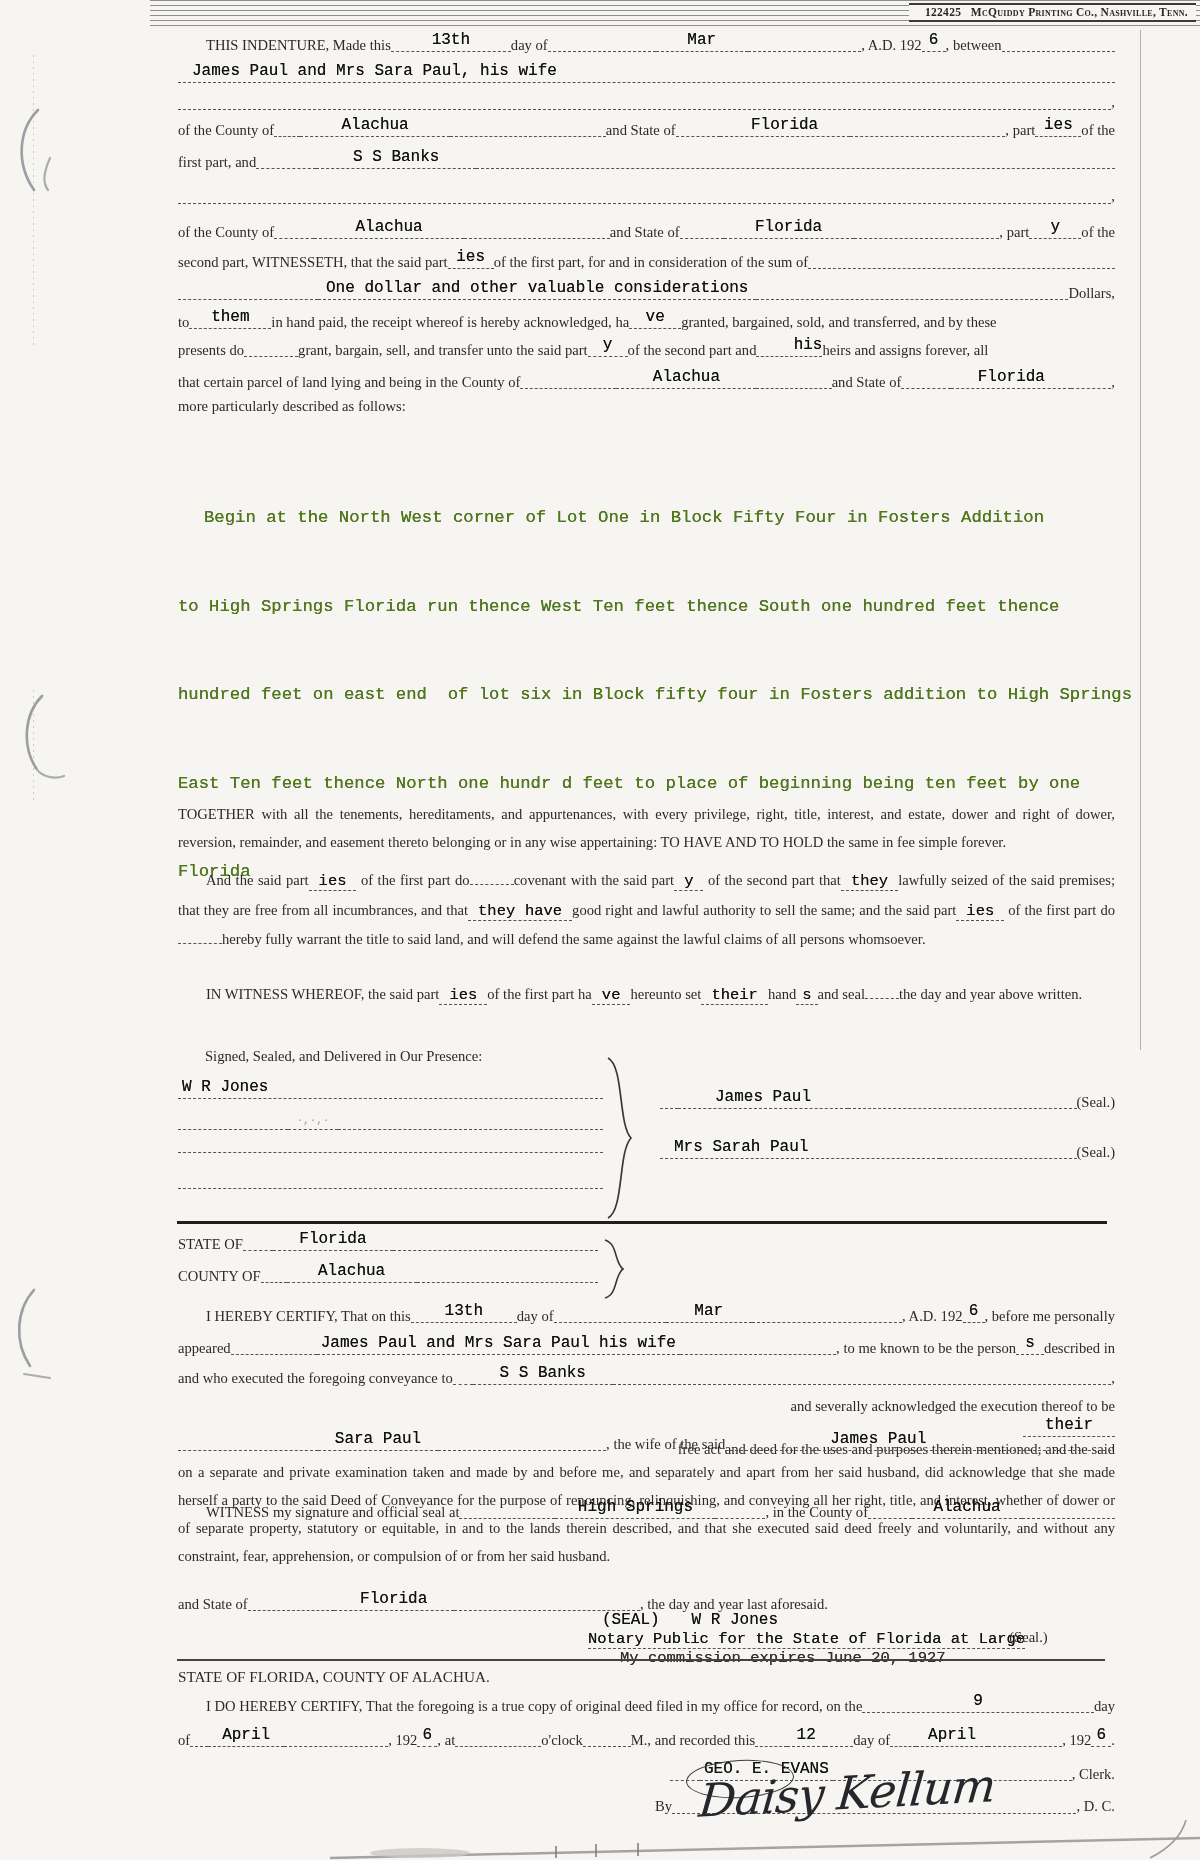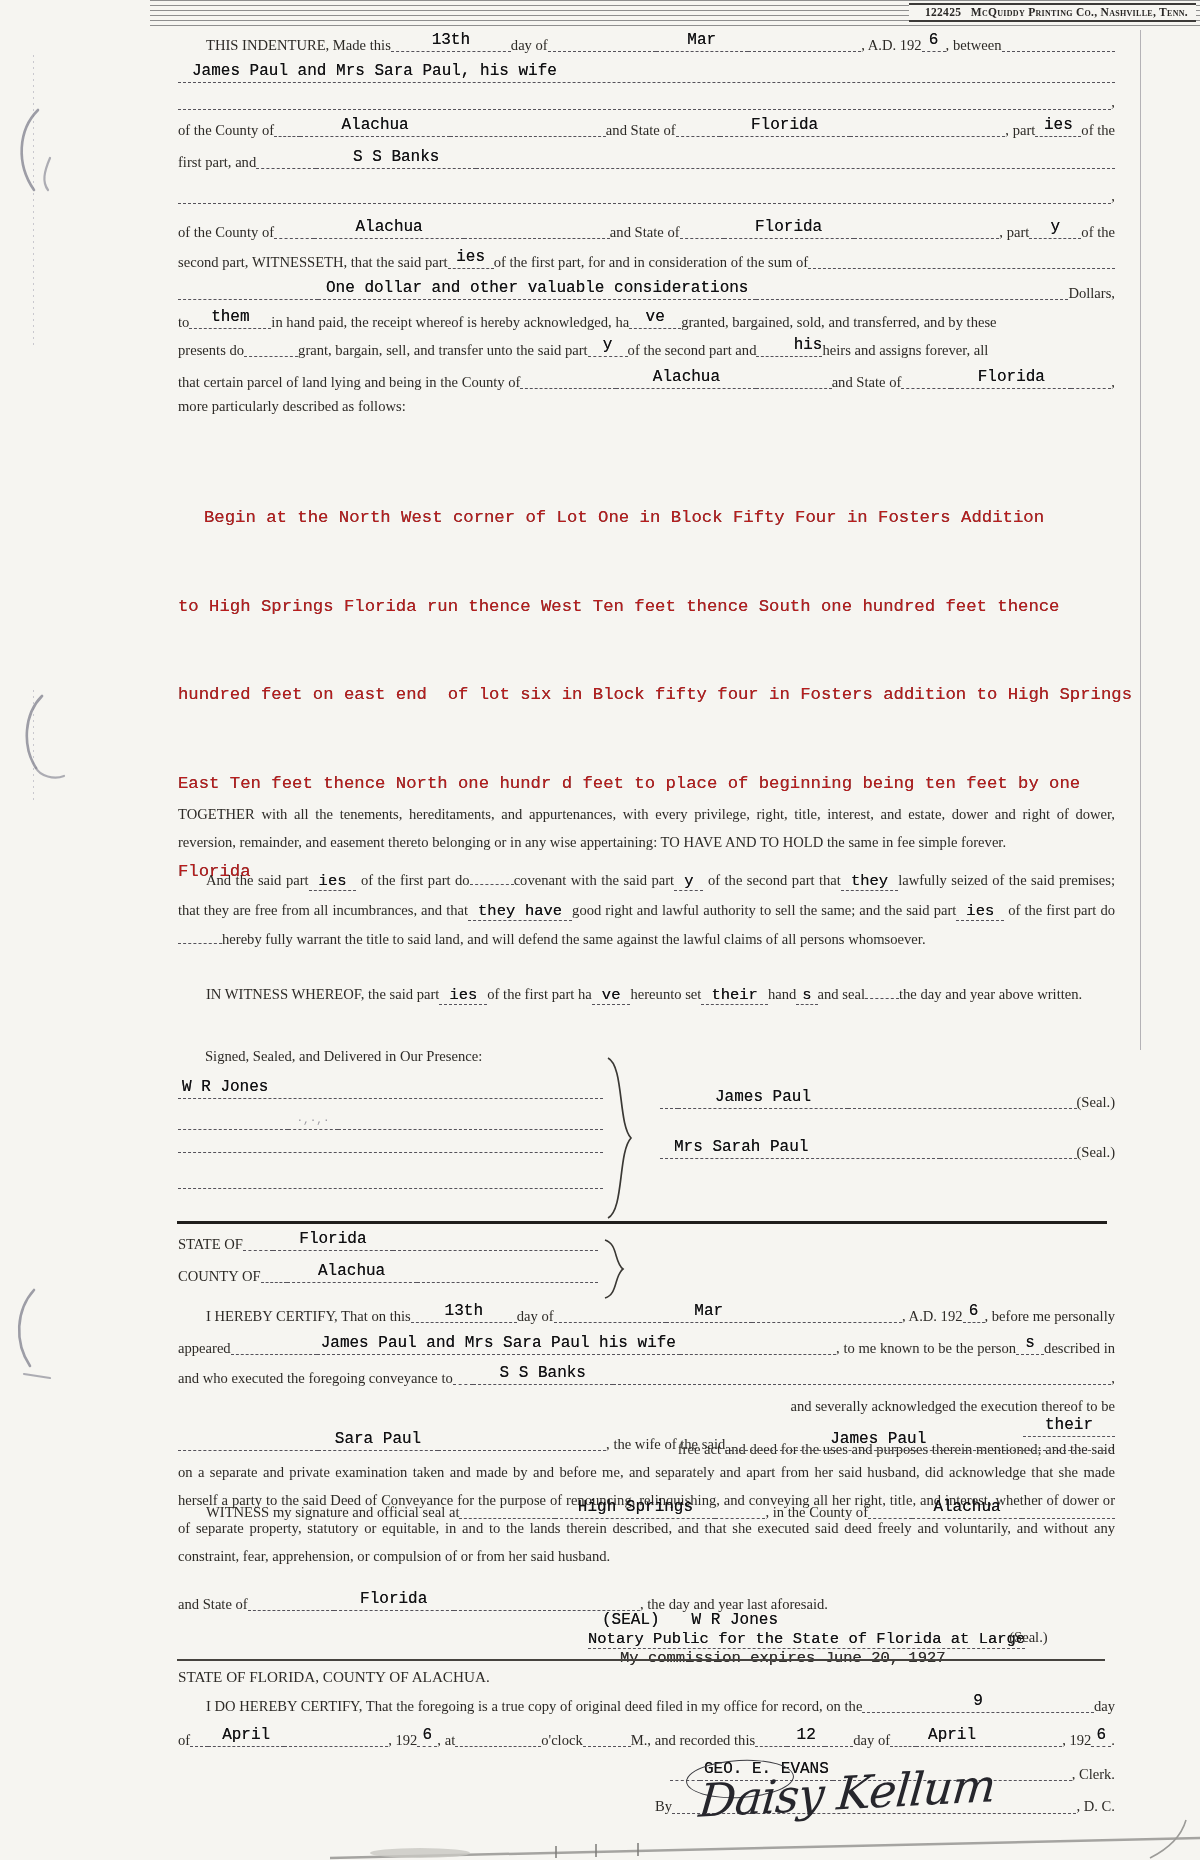--- a/index.html
+++ b/index.html
@@ -28,21 +28,21 @@
   .faint{color:#9a98a0;text-shadow:none;}
   
   .para{position:absolute;left:178px;width:937px;font-size:14.6px;line-height:28px;
         text-align:justify;}
   .it{font-family:"Liberation Mono",monospace;font-size:15.5px;color:#101012;
       border-bottom:1.4px dashed #55525a;padding:0 10px;white-space:pre;
       text-shadow:0 0 .5px rgba(10,10,15,.75);}
   .igap{display:inline-block;border-bottom:1.4px dashed #55525a;height:.85em;}
   
   .desc{position:absolute;left:178px;top:444px;font-family:"Liberation Mono",monospace;
-        font-size:17.3px;line-height:29.5px;color:#b91c1c;white-space:pre;
+        font-size:17.3px;line-height:29.5px;color:#4d7c0f;white-space:pre;
         text-shadow:0 0 .5px rgba(10,10,15,.7);}
   .rule-heavy{position:absolute;left:177px;width:930px;height:3px;background:#201e1c;}
   .strike{position:absolute;left:177px;width:928px;height:2px;background:#46433f;}
   .vline{position:absolute;width:1px;background:#b4b2b6;}
   .vdot{position:absolute;width:1px;background:repeating-linear-gradient(180deg,#c9c8ce 0 2px,rgba(0,0,0,0) 2px 6px);}
   .script{position:absolute;font-family:"DejaVu Serif",serif;font-style:italic;
           font-size:46px;color:#26262c;transform:skewX(-8deg) rotate(-3deg);
           letter-spacing:-1px;white-space:pre;}
   .oval{position:absolute;border:1.7px solid #3a3a40;border-radius:50%;
         width:106px;height:36px;transform:rotate(-3deg);}

